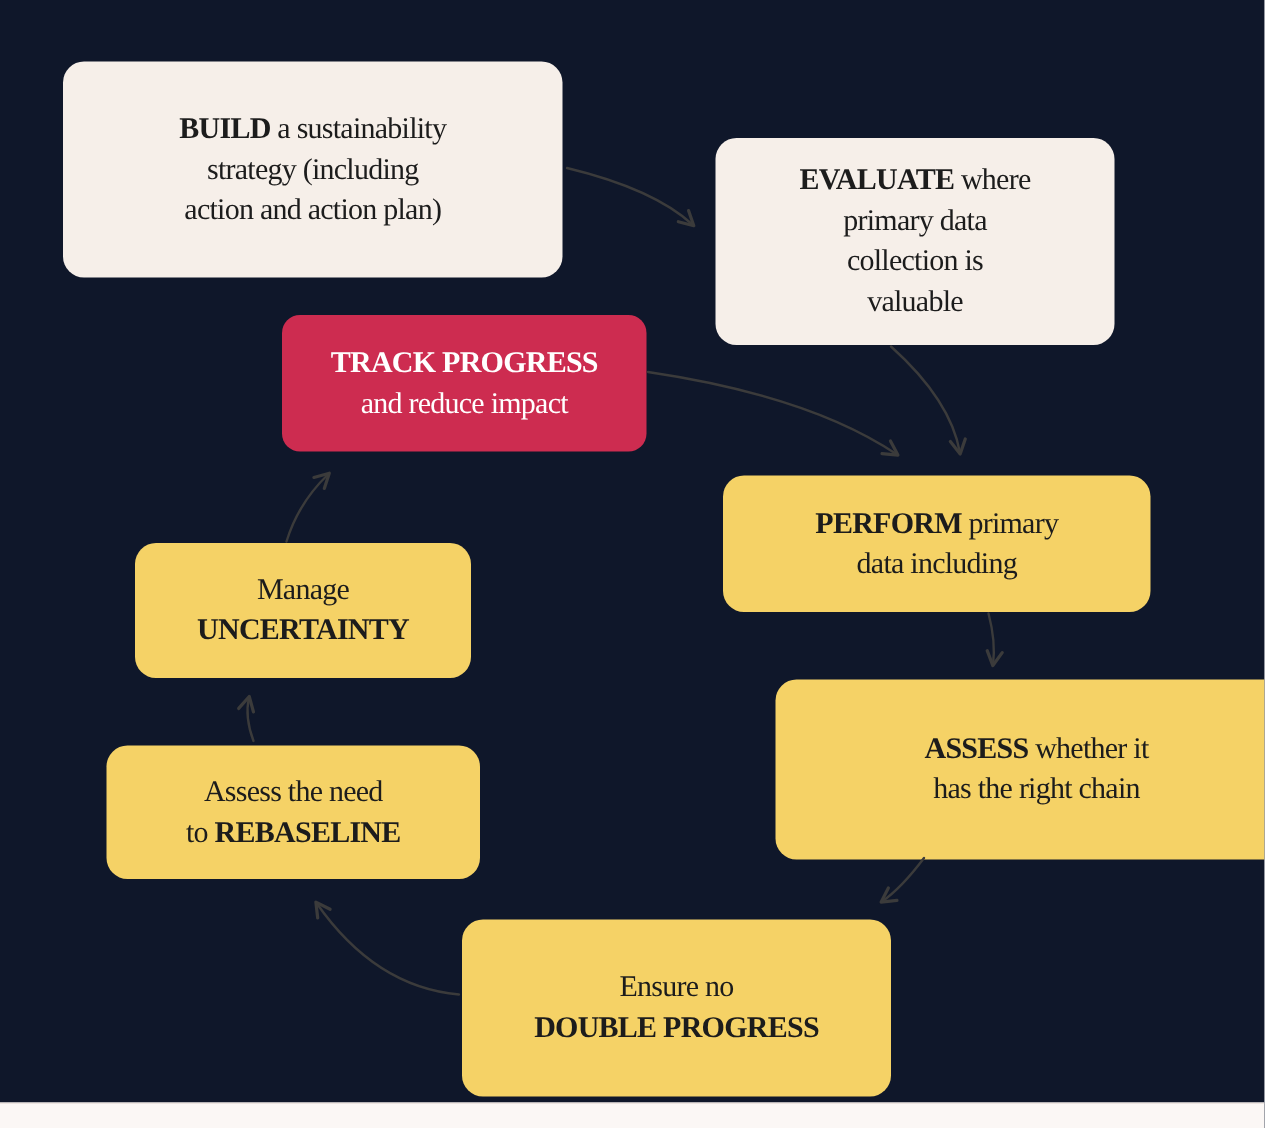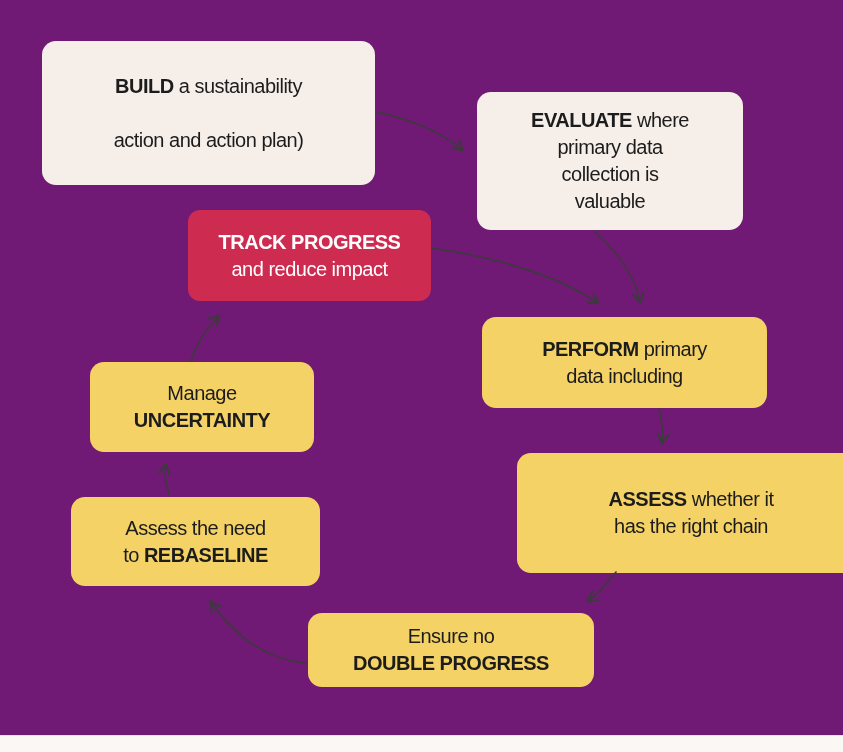--- a/index.html
+++ b/index.html
@@ -1,20 +1,20 @@
 <!DOCTYPE html>
 <html style="--c-yellow: #f5d266; --c-red: #cd2c50; --c-beige: #f6efe9; --c-ink: #1c1c1c; --c-arrow: #3b3b3b; --c-band: #fbf7f5;"><head>
 <meta charset="utf-8">
 <style>
   html,body{margin:0;padding:0;background:#ffffff;}
   .stage{
     position:relative;
     width:843px;height:752px;
-    background:#701a75;
-    font-family:Liberation Sans, sans-serif;
+    background:#0f172a;
+    font-family:Liberation Serif, serif;
     color:var(--c-ink,#1c1c1c);
     overflow:hidden;
   }
   .node{
     position:absolute;
     display:flex;
     align-items:center;
     justify-content:center;
     text-align:center;
     white-space:nowrap;
@@ -26,21 +26,21 @@
   .node .b{font-weight:700;}
   .node.beige{background:var(--c-beige,#f6efe9);}
   .node.yellow{background:var(--c-yellow,#f5d266);justify-content:center;}
   .node.red{background:var(--c-red,#cd2c50);color:#ffffff;border-radius:12px;}
 
   .node-build{left:42px;top:41px;width:333px;height:144px;}
   .node-evaluate{left:477px;top:92px;width:266px;height:138px;}
   .node-track-progress{left:188px;top:210px;width:243px;height:91px;}
   .node-perform{left:482px;top:317px;width:285px;height:91px;}
   .node-assess{left:517px;top:453px;width:348px;height:120px;}
-  .node-double-counting{left:308px;top:613px;width:286px;height:74px;}
+  .node-double-counting{left:308px;top:613px;width:286px;height:118px;}
   .node-rebaseline{left:71px;top:497px;width:249px;height:89px;}
   .node-uncertainty{left:90px;top:362px;width:224px;height:90px;}
 
   .arrows{
     position:absolute;left:0;top:0;width:843px;height:752px;
     pointer-events:none;
   }
   .arrows path.link{
     fill:none;
     stroke:var(--c-arrow,#3b3b3b);
@@ -52,21 +52,21 @@
     background:var(--c-band,#fbf7f5);
     border-top:1px solid #ece4e0;
   }
 </style>
 </head>
 <body>
 
 <div class="stage">
 
   <div class="node node-build beige">
-      <div><span class="b">BUILD</span><span> a sustainability</span><br><br><span>action and action plan)</span></div>
+      <div><span class="b">BUILD</span><span> a sustainability</span><br><span>strategy (including</span><br><span>action and action plan)</span></div>
     </div>
   <div class="node node-track-progress red">
       <div><span class="b">TRACK PROGRESS</span><br><span>and reduce impact</span></div>
     </div>
   <div class="node node-evaluate beige">
       <div><span class="b">EVALUATE</span><span> where</span><br><span>primary data</span><br><span>collection is</span><br><span>valuable</span></div>
     </div>
   <div class="node node-perform yellow">
       <div><span class="b">PERFORM</span><span> primary</span><br><span>data including</span></div>
     </div>

